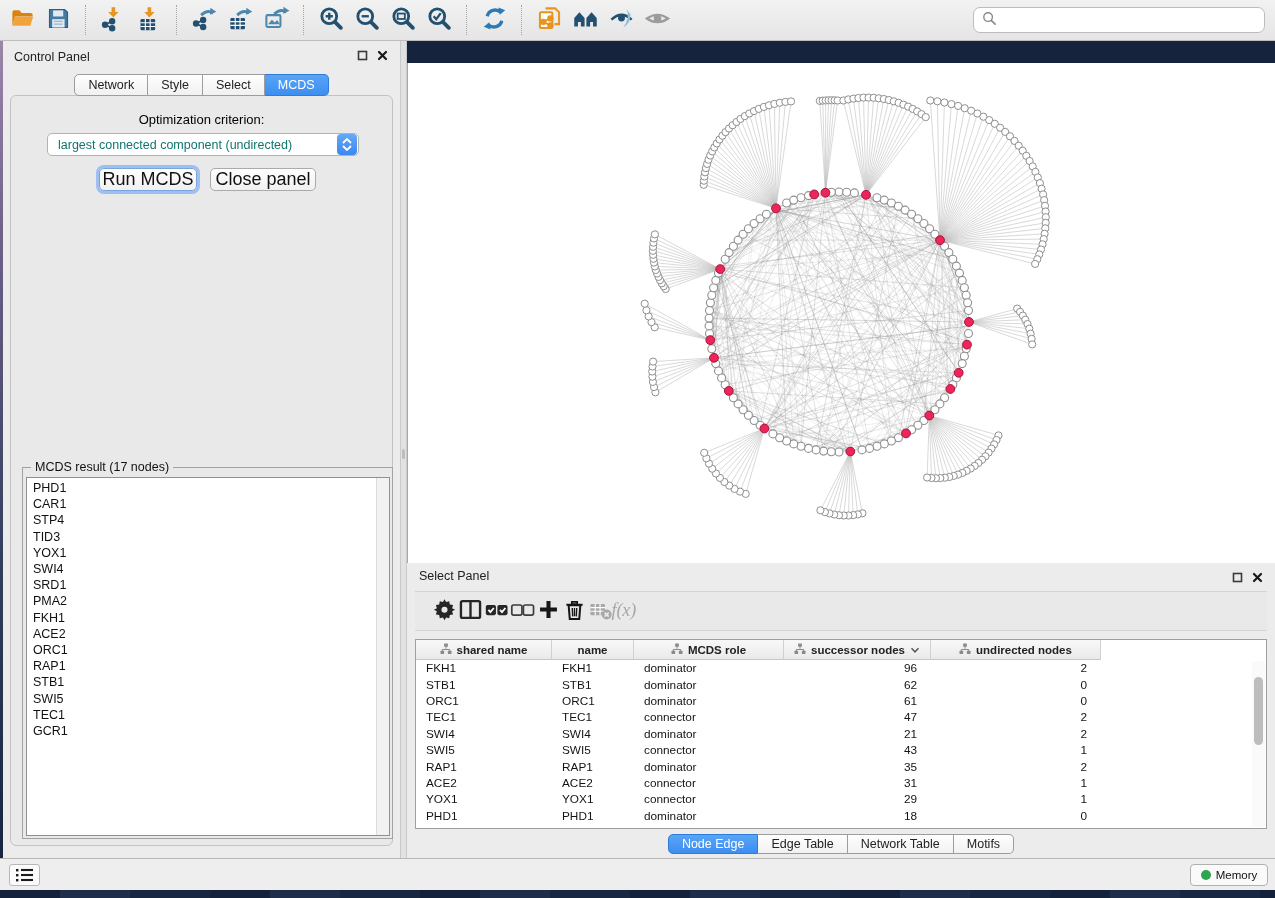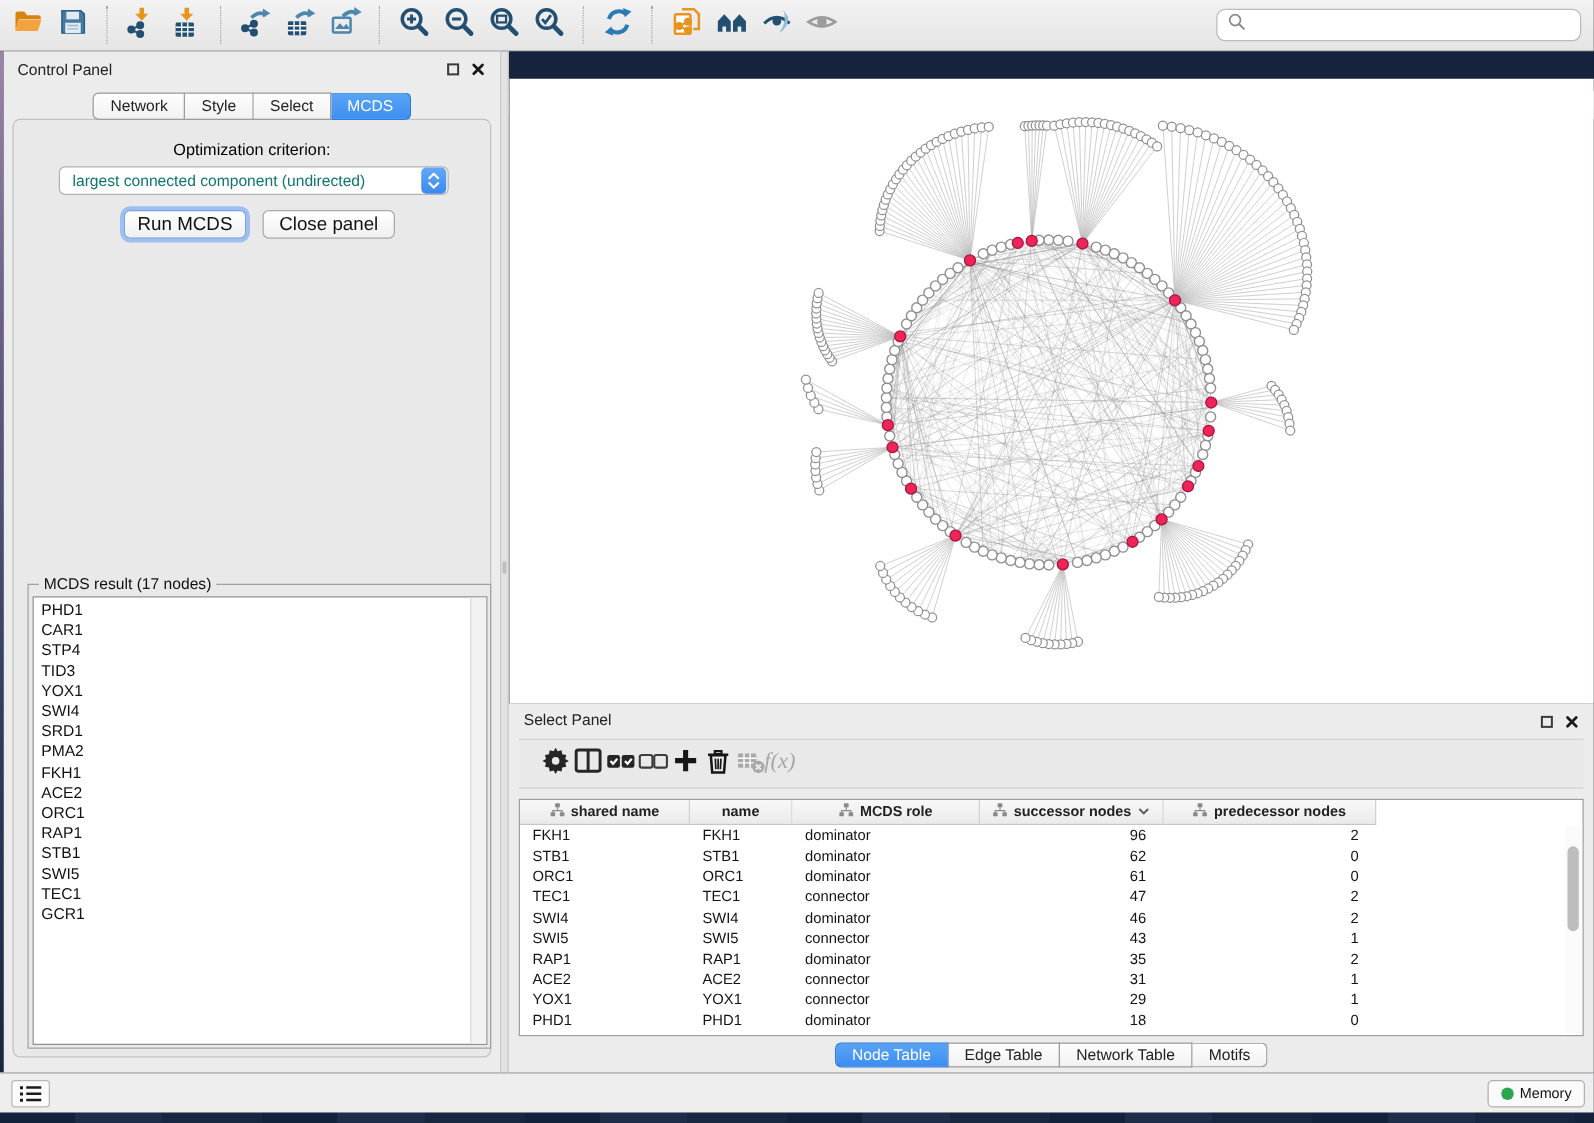--- a/index.html
+++ b/index.html
@@ -39,21 +39,21 @@
   #cp-pane { left:7px; top:54px; width:383px; height:751px; background:#e9e9e9;
     border:1px solid #c2c2c2; border-radius:6px; }
   #opt-label { left:0; top:16px; width:100%; text-align:center; font-size:13px; color:#000000; }
   #criterion-select { left:36px; top:37px; width:312px; height:23px; background:#fff;
     border:1px solid #b3b3b3; border-radius:5px; display:flex; align-items:center; font-size:12.5px; color:#0f766e; }
   #criterion-select .val { flex:1; padding-left:10px; white-space:nowrap; }
   #criterion-select .stepper { width:20px; height:21px; margin-right:1px; border-radius:4px;
     background:linear-gradient(#63a9f8,#3b88ef); display:flex; flex-direction:column;
     align-items:center; justify-content:center; gap:1px; }
   .btn { background:linear-gradient(#ffffff,#f0f0f0); border:1px solid #ababab; border-radius:5px;
-    font-size:15px; color:#111; display:flex; align-items:center; justify-content:center; height:23px; }
+    font-size:18px; color:#111; display:flex; align-items:center; justify-content:center; height:23px; }
   #run-mcds-btn { left:88px; top:72px; width:98px; border-color:#7aa4dd;
     box-shadow:0 0 0 3px rgba(96,158,245,.55); }
   #close-panel-btn { left:199px; top:72px; width:106px; }
   #mcds-group { left:11px; top:371px; width:371px; height:372px; border:1px solid #a2a2a2; }
   #mcds-group-title { left:8px; top:-8px; background:#e9e9e9; padding:0 4px; font-size:12.5px; color:#111; }
   #mcds-list { left:3px; top:9px; width:364px; height:359px; background:#fff;
     border:1px solid #8f8f8f; overflow:hidden; }
   #mcds-list .scroll { position:absolute; right:0; top:0; width:13px; height:100%;
     background:#f2f2f2; border-left:1px solid #dcdcdc; }
   .mcds-item { font-size:12.5px; color:#111; line-height:16.2px; padding-left:6px; }
@@ -1235,21 +1235,21 @@
         </div>
         <div class="th" style="width: 170px;">
           <span><svg width="12" height="12" viewBox="0 0 12 12">
               <path d="M6 3.5 v2.2 M2.3 8 V6.5 h7.4 V8" stroke="#8a8a8a" fill="none" stroke-width="1"></path>
               <g fill="#8a8a8a">
                 <rect x="4.1" y="0.6" width="3.8" height="3.2" rx="0.5"></rect>
                 <rect x="0.5" y="7.8" width="3.6" height="3.2" rx="0.5"></rect>
                 <rect x="7.9" y="7.8" width="3.6" height="3.2" rx="0.5"></rect>
               </g>
             </svg></span>
-          <span>predecessor nodes</span>
+          <span>undirected nodes</span>
         </div>
       </div>
     <div id="tp-tbody">
         <div class="tr">
           <div class="td" style="width: 136px;">FKH1</div>
           <div class="td" style="width: 82px;">FKH1</div>
           <div class="td" style="width: 150px;">dominator</div>
           <div class="td num" style="width: 147px;">96</div>
           <div class="td num" style="width: 170px;">2</div>
         </div>
@@ -1271,21 +1271,21 @@
           <div class="td" style="width: 136px;">TEC1</div>
           <div class="td" style="width: 82px;">TEC1</div>
           <div class="td" style="width: 150px;">connector</div>
           <div class="td num" style="width: 147px;">47</div>
           <div class="td num" style="width: 170px;">2</div>
         </div>
         <div class="tr">
           <div class="td" style="width: 136px;">SWI4</div>
           <div class="td" style="width: 82px;">SWI4</div>
           <div class="td" style="width: 150px;">dominator</div>
-          <div class="td num" style="width: 147px;">46</div>
+          <div class="td num" style="width: 147px;">21</div>
           <div class="td num" style="width: 170px;">2</div>
         </div>
         <div class="tr">
           <div class="td" style="width: 136px;">SWI5</div>
           <div class="td" style="width: 82px;">SWI5</div>
           <div class="td" style="width: 150px;">connector</div>
           <div class="td num" style="width: 147px;">43</div>
           <div class="td num" style="width: 170px;">1</div>
         </div>
         <div class="tr">
@@ -1315,21 +1315,21 @@
           <div class="td" style="width: 150px;">dominator</div>
           <div class="td num" style="width: 147px;">18</div>
           <div class="td num" style="width: 170px;">0</div>
         </div>
       </div>
     <div id="tp-vscroll">
         <div class="thumb"></div>
       </div>
   </div>
   <div id="tp-tabs" class="abs">
-      <div class="tab active" style="height: 20px; font-size: 12.5px;">Node Table</div>
+      <div class="tab active" style="height: 20px; font-size: 12.5px;">Node Edge</div>
       <div class="tab" style="height: 20px; font-size: 12.5px;">Edge Table</div>
       <div class="tab" style="height: 20px; font-size: 12.5px;">Network Table</div>
       <div class="tab" style="height: 20px; font-size: 12.5px;">Motifs</div>
     </div>
 </div>
 
 <div id="status-bar" class="abs">
   <div id="menu-btn" class="abs">
     <svg width="18" height="14" viewBox="0 0 18 14">
       <g stroke="#1a1a1a" stroke-width="2.1">

